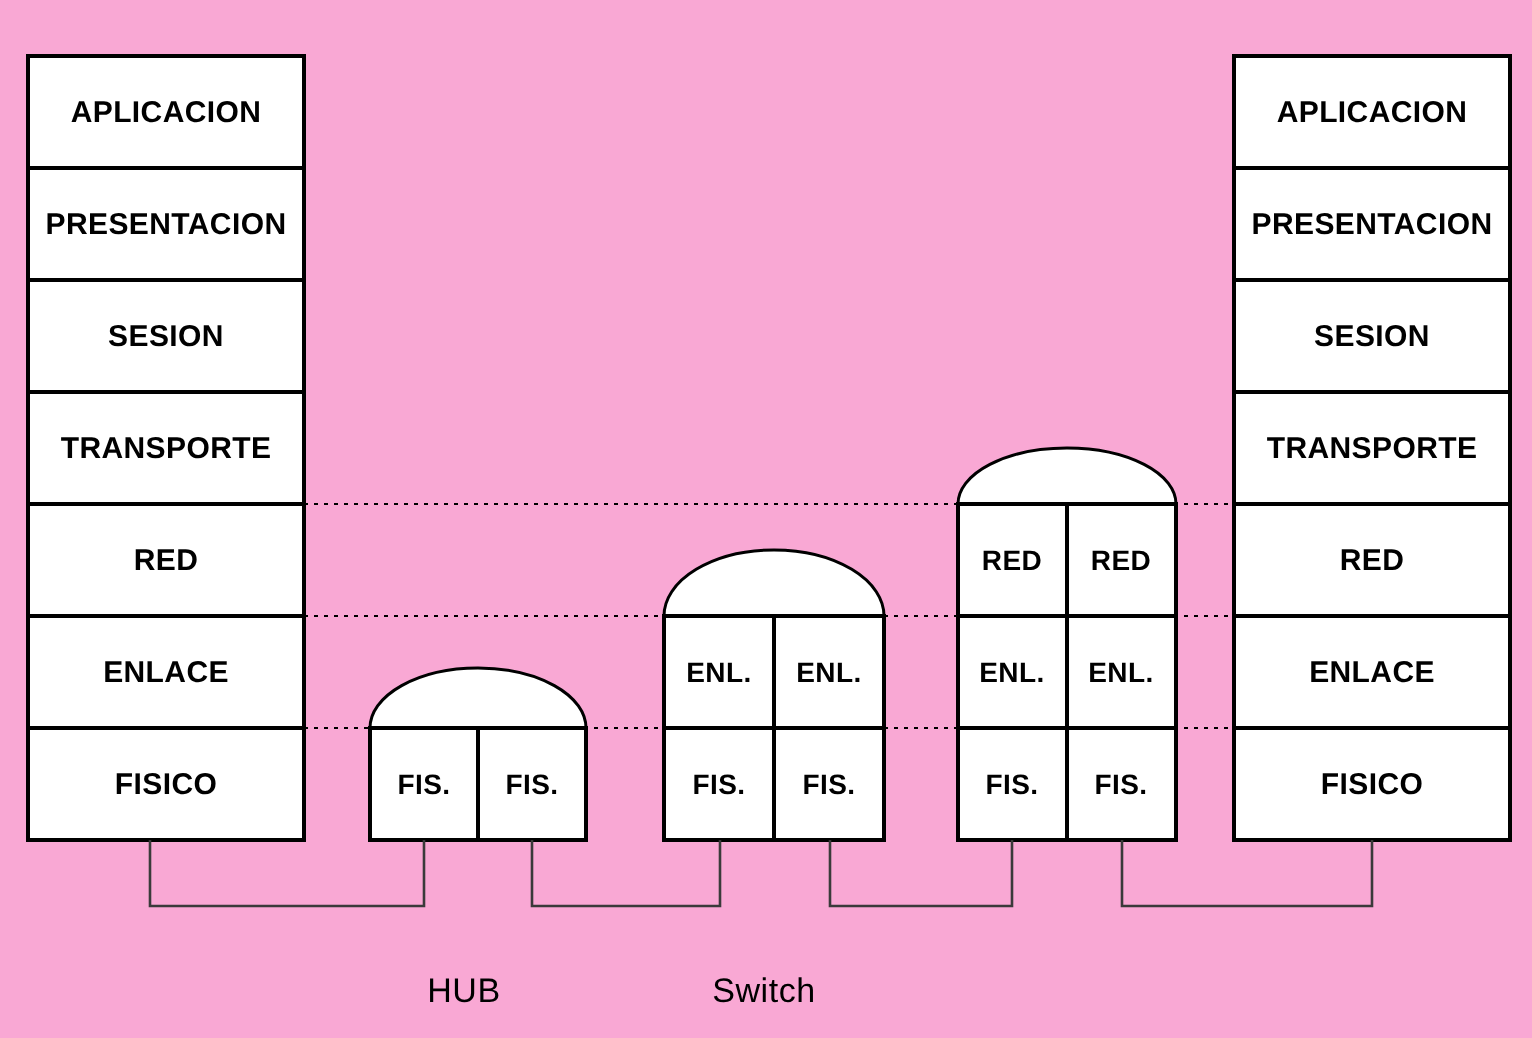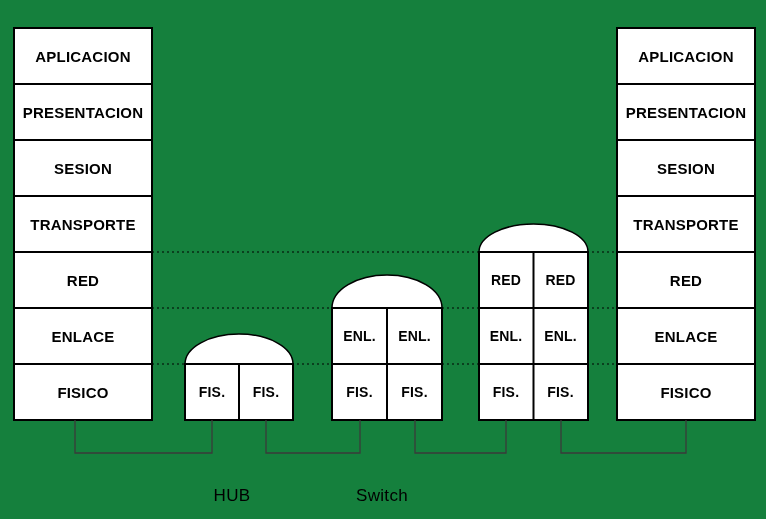--- a/index.html
+++ b/index.html
@@ -5,21 +5,21 @@
   html, body {
     margin: 0;
     padding: 0;
     background: #ffffff;
     font-family: "Liberation Sans", sans-serif;
   }
   .canvas {
     position: relative;
     width: 766px;
     height: 519px;
-    background: #15803d;
+    background: #f9a8d4;
     overflow: hidden;
   }
   .canvas svg {
     position: absolute;
     left: 0;
     top: 0;
   }
   .lbl {
     position: absolute;
     display: flex;

